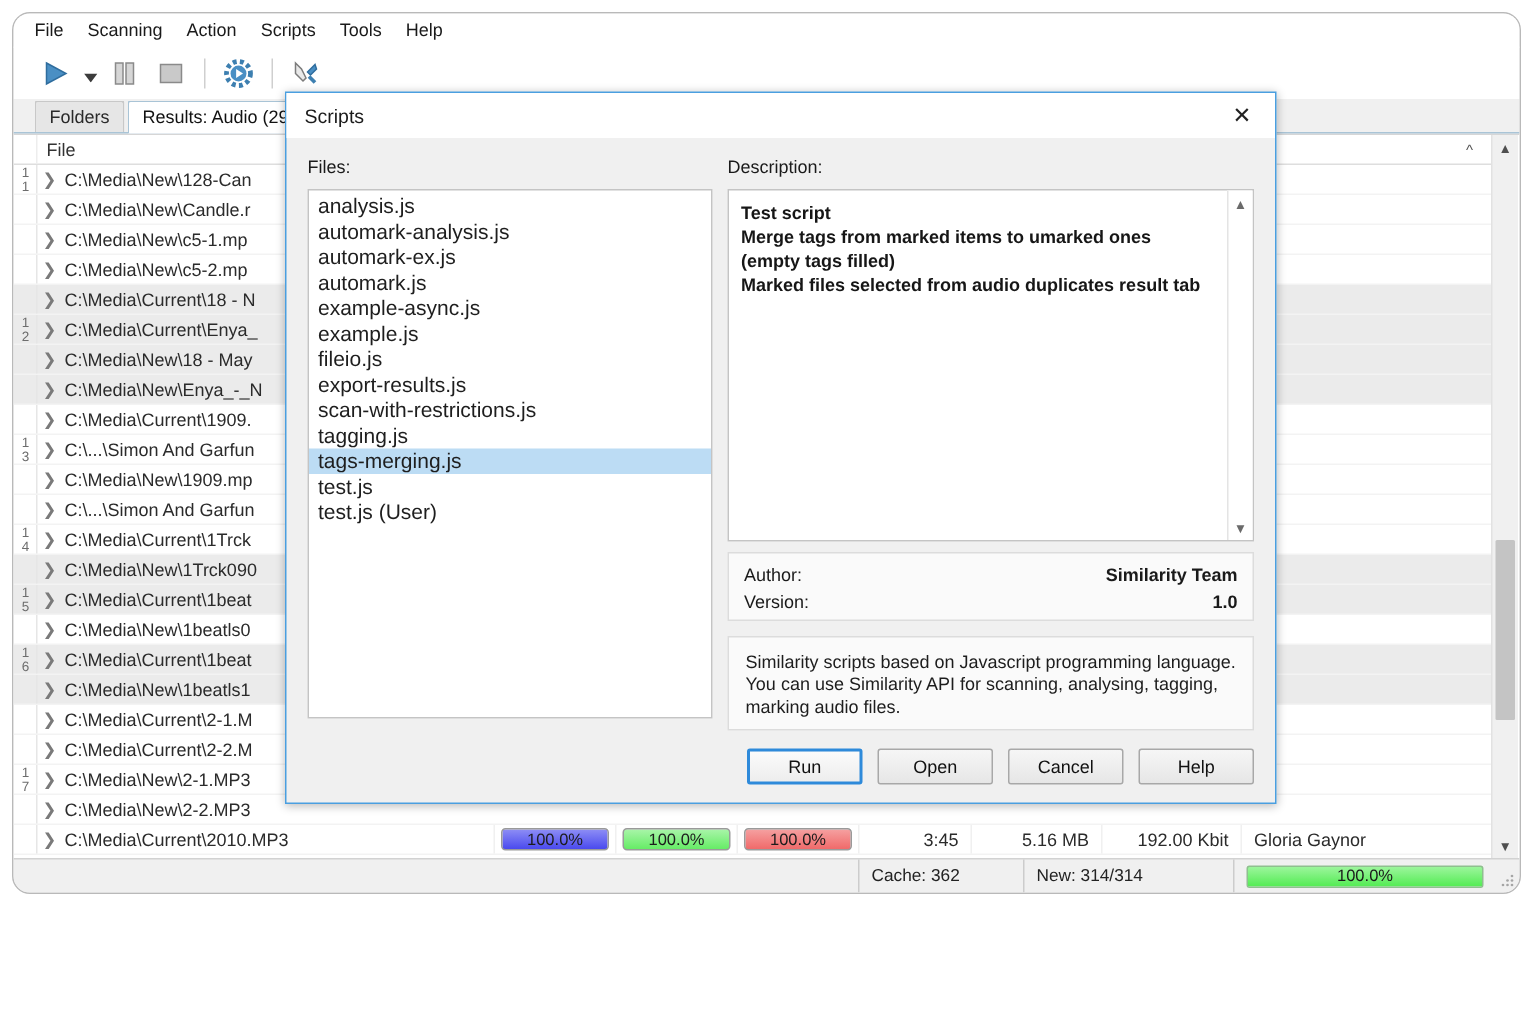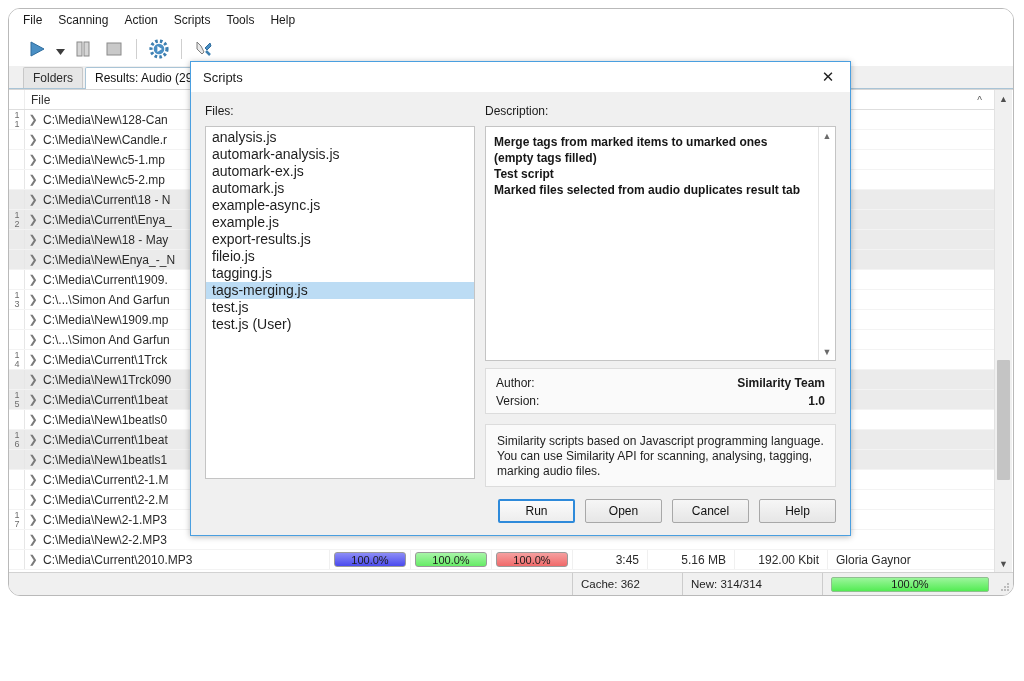--- a/index.html
+++ b/index.html
@@ -900,35 +900,36 @@
 
         <div class="col-left">
           <div class="dlg-label">Files:</div>
           <div class="files-list" id="files-list">
               <div class="file-item">analysis.js</div>
               <div class="file-item">automark-analysis.js</div>
               <div class="file-item">automark-ex.js</div>
               <div class="file-item">automark.js</div>
               <div class="file-item">example-async.js</div>
               <div class="file-item">example.js</div>
+              <div class="file-item">fileio.js</div>
               <div class="file-item">export-results.js</div>
-              <div class="file-item">fileio.js</div>
+              <div class="file-item">scan-with-restrictions.js</div>
               <div class="file-item">tagging.js</div>
               <div class="file-item selected">tags-merging.js</div>
               <div class="file-item">test.js</div>
               <div class="file-item">test.js (User)</div>
             </div>
         </div>
 
         <div class="col-right">
           <div class="dlg-label">Description:</div>
           <div class="desc-box">
             <div class="desc-text" id="desc-text">
+                <div>Test script</div>
                 <div>Merge tags from marked items to umarked ones (empty tags filled)</div>
-                <div>Test script</div>
                 <div>Marked files selected from audio duplicates result tab</div>
               </div>
             <div class="desc-scroll">
               <div class="sb-arrow up">▲</div>
               <div class="sb-arrow down">▼</div>
             </div>
           </div>
 
           <div class="meta-box">
             <div class="meta-row">

